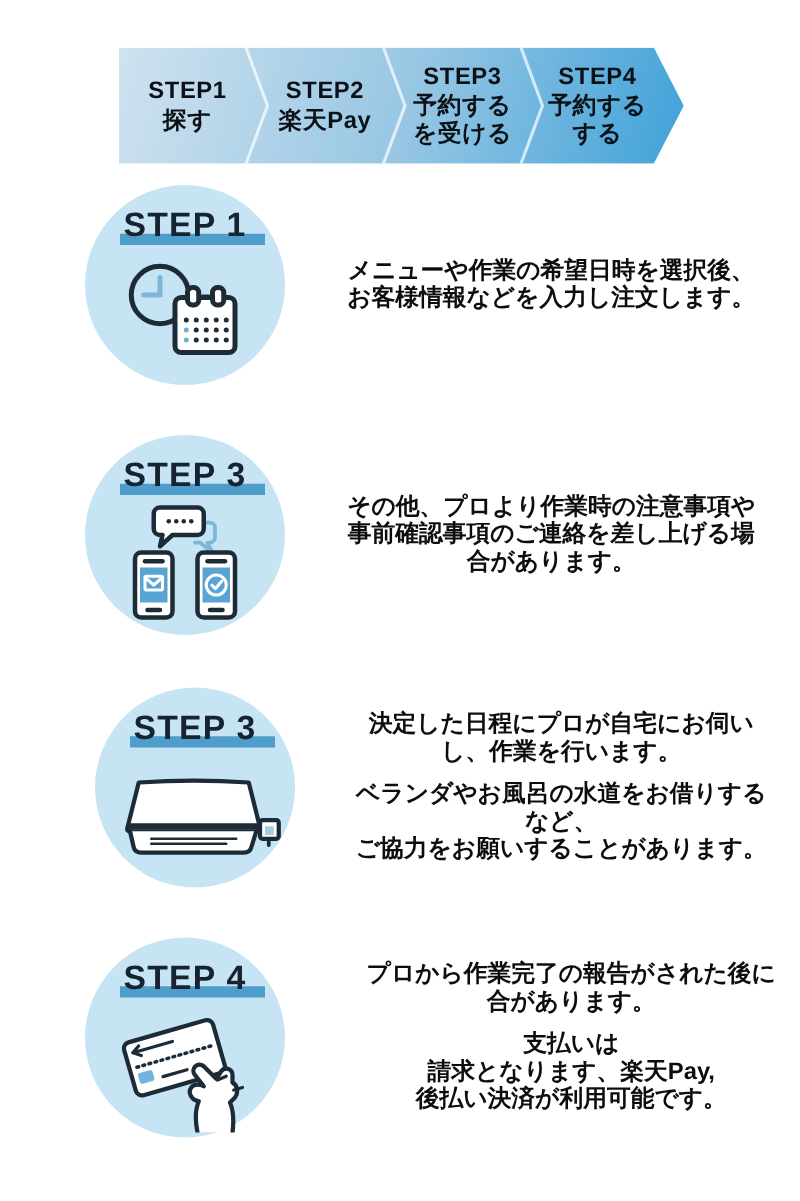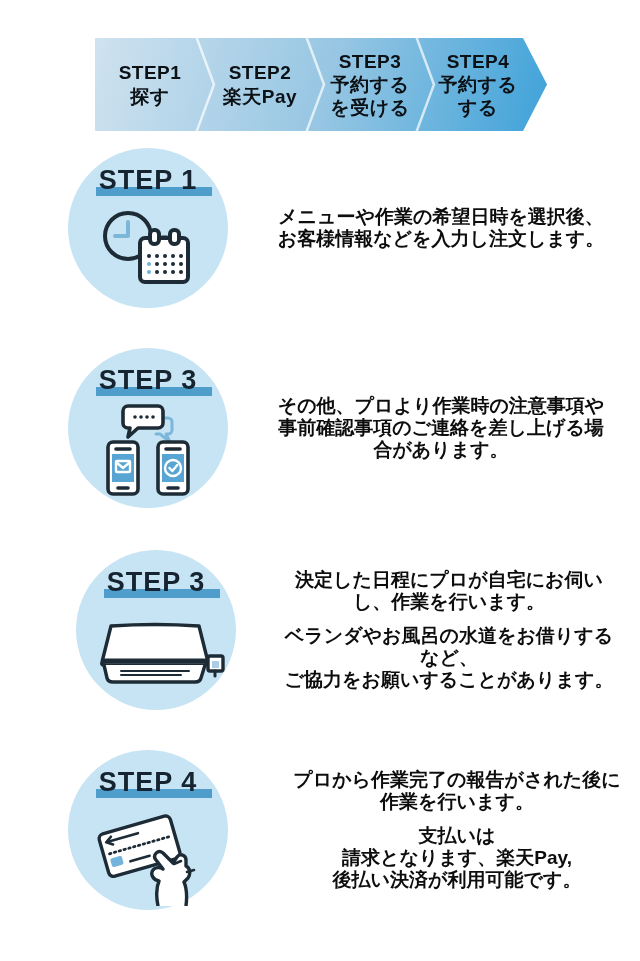--- a/index.html
+++ b/index.html
@@ -182,20 +182,20 @@
             <rect x="15" y="50" width="12" height="9" rx="2" fill="#74b3db" stroke="none"></rect>
             <path d="M34,58 h20" stroke-width="2.6" fill="none"></path>
           </g>
           <path d="M66,106 C64,96 64,88 67,81 C61,80 58,74 61,70 C63,67 68,67 71,69 L64,60 C60,55 66,49 71,53 L81,63 L85,57 C88,53 94,55 94,60 L94,66 C98,68 99,74 96,78 L92,82 C95,89 95,98 94,106"></path>
           <path d="M82,64 l7,-3 M95,72 l7,-2" fill="none" stroke-width="2.6"></path>
         </g>
       </svg>
     </div>
     <div class="copy">
       <p>プロから作業完了の報告がされた後に
-作業を行います。</p>
+合があります。</p>
       <p>支払いは
 請求となります、楽天Pay,
 後払い決済が利用可能です。</p>
     </div>
   </section>
 
 </div>
 
 </body></html>

